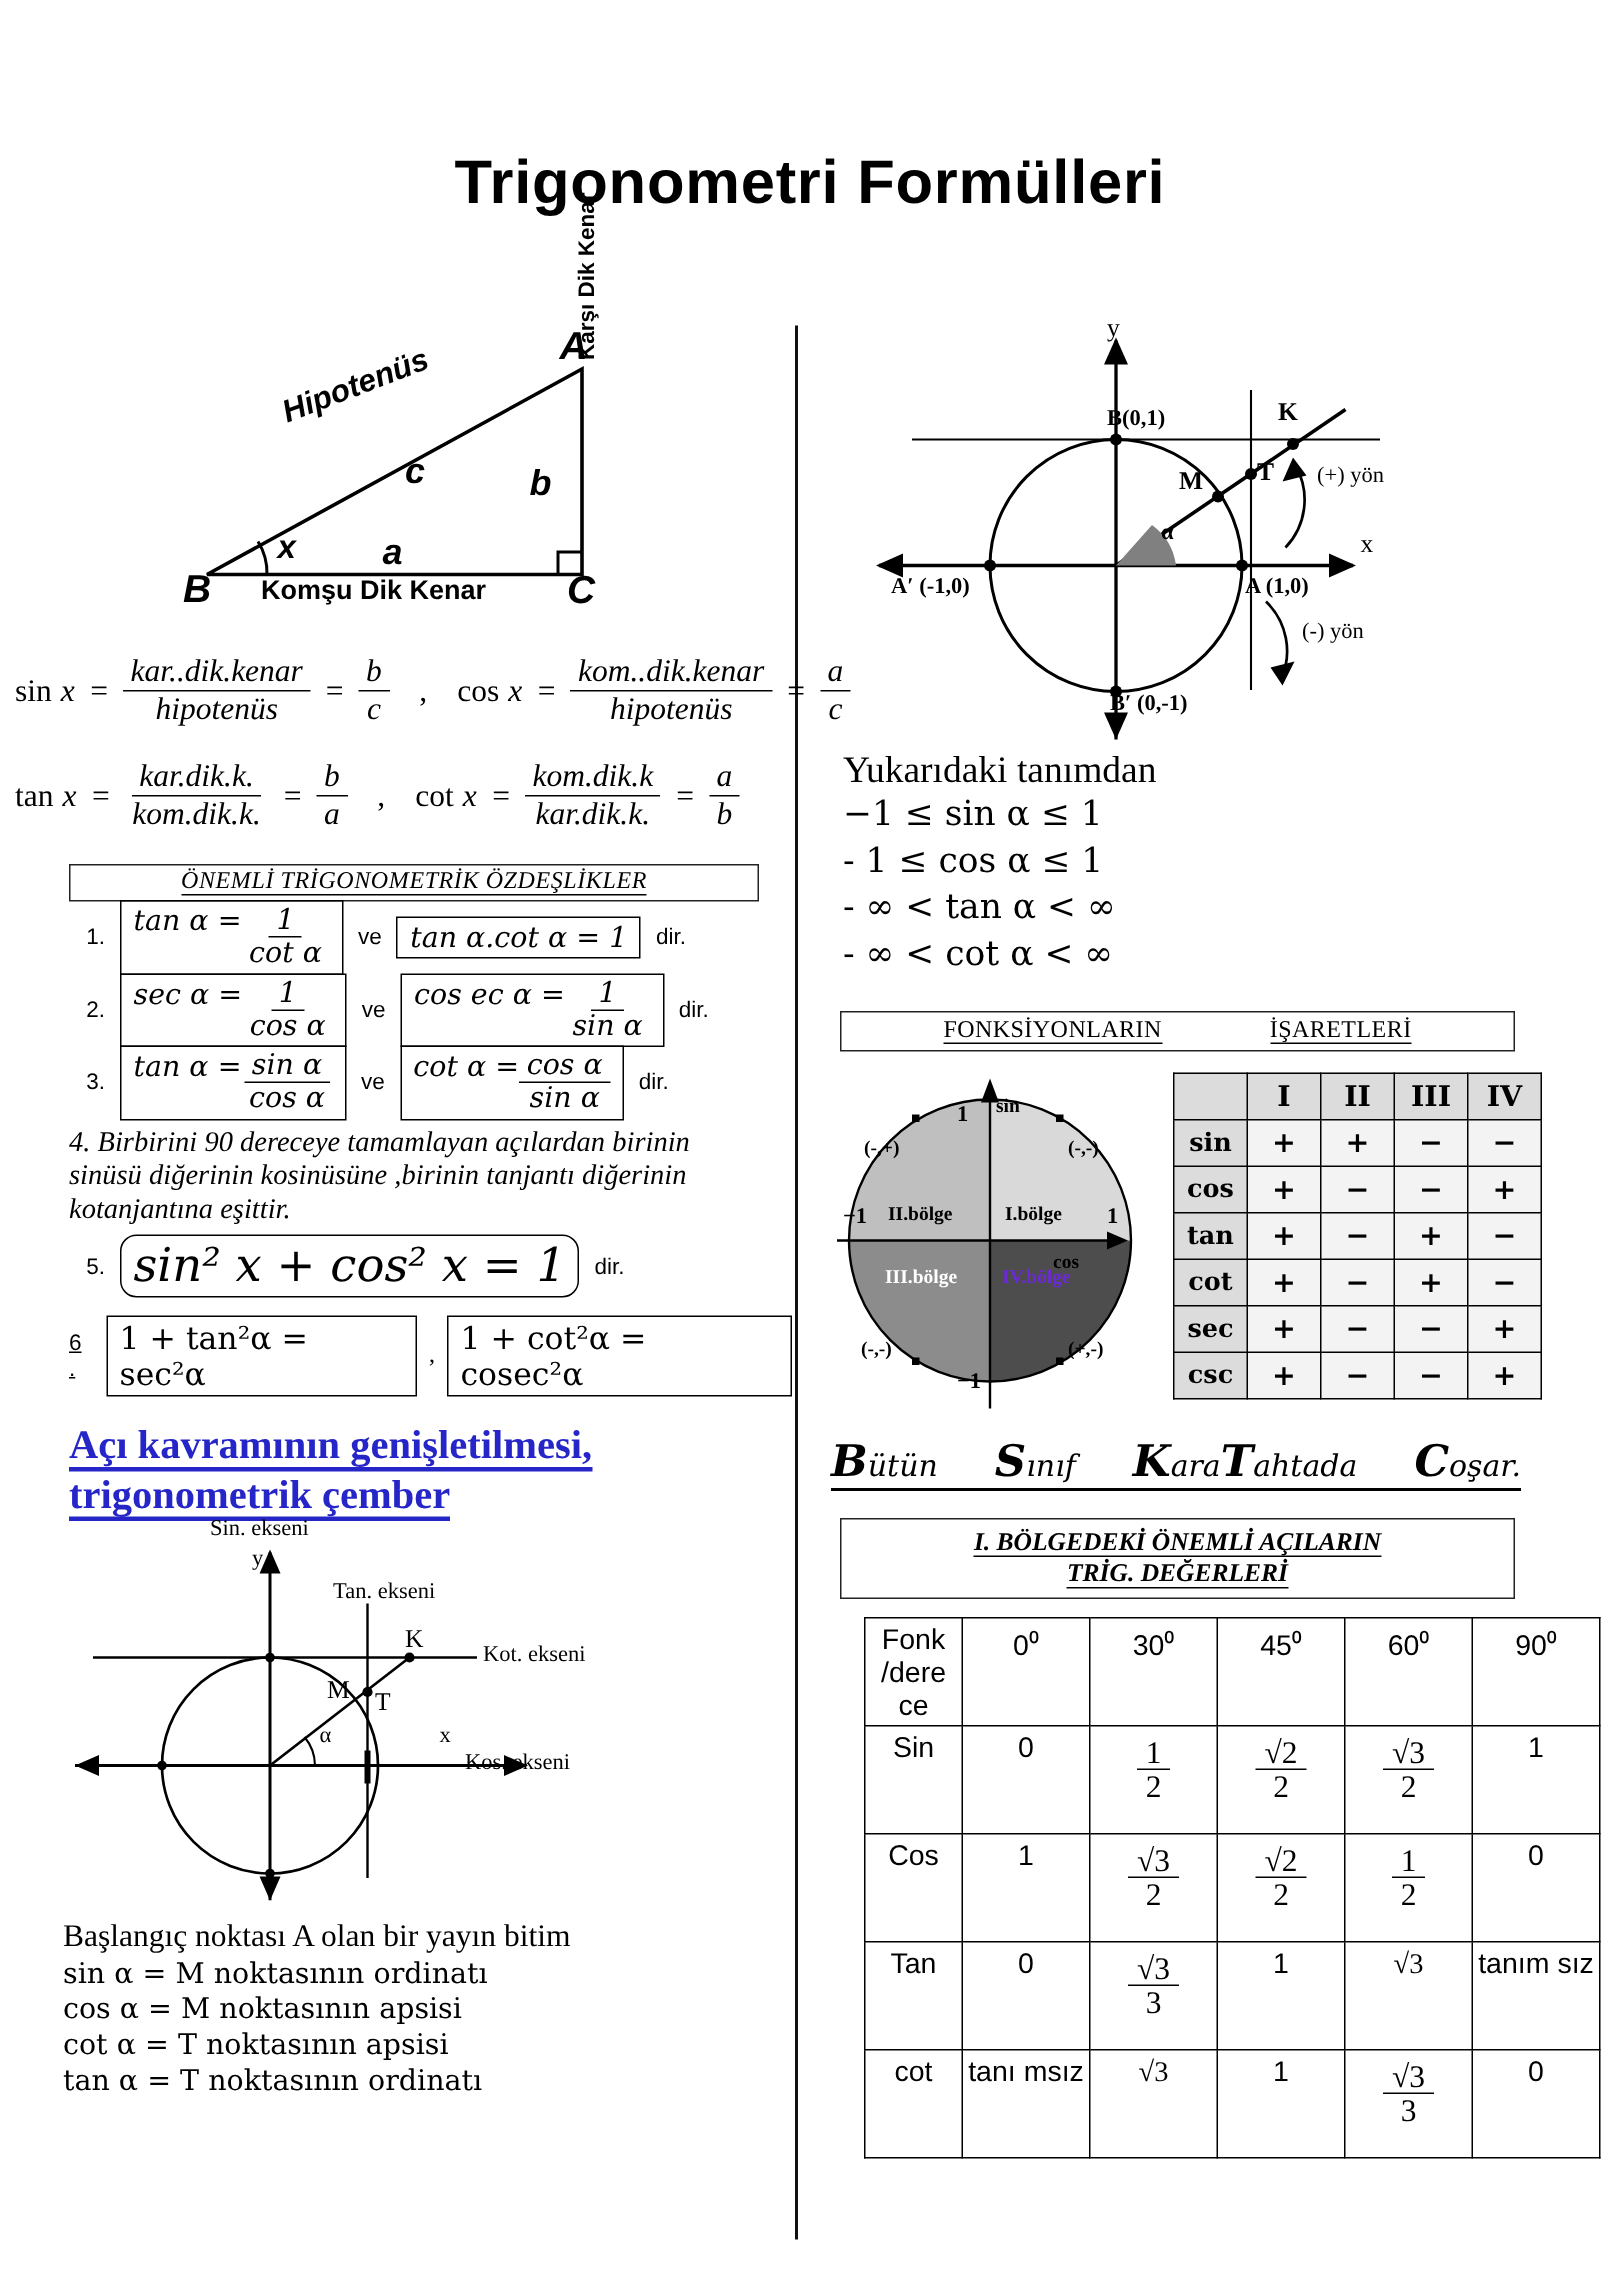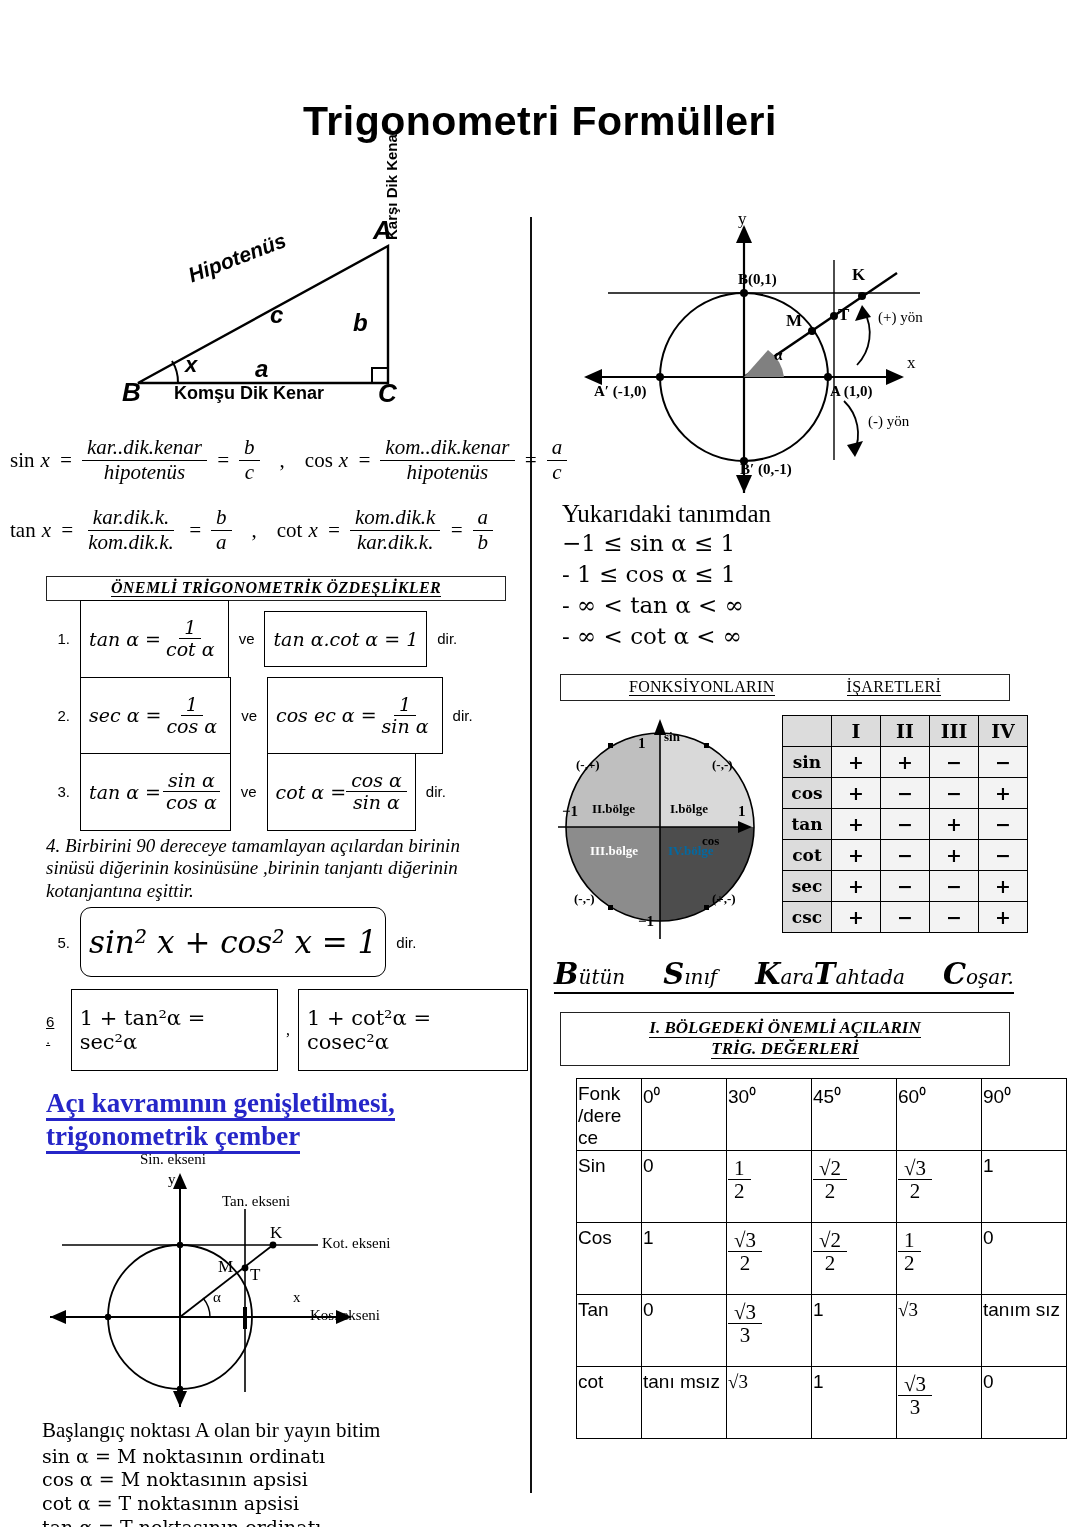--- a/index.html
+++ b/index.html
@@ -35,26 +35,26 @@
   .ratio-row{display:flex;align-items:center;gap:6px;margin-bottom:22px;font-size:21px;font-style:italic;}
   .fname{font-style:normal;font-size:21px;}
   .frac{display:inline-flex;flex-direction:column;align-items:center;vertical-align:middle;line-height:1.12;}
   .frac .num{border-bottom:1.6px solid #000;padding:0 5px;}
   .frac .den{padding:0 5px;}
   .eq{padding:0 3px;}
   .cm{padding:0 14px;font-style:normal;}
 
   
   .idbox{margin:6px 0 0 46px;width:460px;}
-  .id-title{border:1.6px solid #222;text-align:center;padding:2px 0 3px;font-style:italic;font-weight:bold;
+  .id-title{border:1.6px solid #222;text-align:center;padding:2px 0 3px;font-style:italic;font-weight:normal;
     font-size:16px;letter-spacing:.4px;}
   .id-title span{border-bottom:1.4px solid #000;}
   .id-row{display:flex;align-items:center;gap:10px;font-size:19px;margin-top:-1px;}
   .id-num{width:24px;text-align:right;font-size:15px;font-family:"Liberation Sans",sans-serif;}
-  .boxed{border:1.6px solid #000;padding:16px 8px;display:inline-flex;align-items:center;}
+  .boxed{border:1.6px solid #000;padding:2px 8px;display:inline-flex;align-items:flex-start;}
   .ve{font-size:15px;font-family:"Liberation Sans",sans-serif;}
   .dir{font-size:15px;font-family:"Liberation Sans",sans-serif;}
   .gr{font-family:"DejaVu Serif",serif;font-style:italic;}
 
   .para4{margin:4px 0 0 46px;width:462px;font-size:19px;font-style:italic;line-height:1.2;}
   .row5{display:flex;align-items:center;gap:10px;margin:4px 0 0 46px;}
   .row5 .big{font-size:31px;border-radius:11px;}
   .row6{display:flex;align-items:center;gap:8px;margin:12px 0 0 46px;}
   .row6 .n6{font-size:15px;font-family:"Liberation Sans",sans-serif;text-decoration:underline;}
   .f6{font-size:21px;font-family:"DejaVu Serif",serif;}
@@ -95,21 +95,21 @@
 
   .mnemo{margin:14px 0 0 20px;width:460px;font-family:"DejaVu Serif",serif;font-style:italic;
     font-size:20px;display:flex;justify-content:space-between;border-bottom:2px solid #000;padding-bottom:1px;}
   .mnemo b{font-size:29px;font-weight:bold;font-style:italic;}
 
   .vt-title{margin:18px 0 0 26px;width:448px;border:1.6px solid #222;text-align:center;padding:4px 0 5px;
     font-style:italic;font-weight:bold;font-size:17px;line-height:1.28;}
   .vt-title span{border-bottom:1.3px solid #000;}
 
   table.vals{border-collapse:collapse;margin:12px 0 0 42px;font-family:"Liberation Sans",sans-serif;}
-  table.vals td{border:1.4px solid #000;vertical-align:top;font-size:19px;padding-top:4px;}
+  table.vals td{border:1.4px solid #000;text-align:center;vertical-align:top;font-size:19px;padding-top:4px;}
   table.vals td.fn{width:62px;}
   table.vals td.v{width:82px;}
   table.vals tr.hdr td{height:64px;}
   table.vals tr.dat td{height:66px;}
   .mfrac{display:inline-flex;flex-direction:column;align-items:center;font-family:"Liberation Serif",serif;
     font-size:21px;line-height:1.08;margin-top:2px;}
   .mfrac .n{border-bottom:1.5px solid #000;padding:0 6px;}
   .mfrac .d{padding:0 6px;}
   .sq{font-family:"Liberation Serif",serif;font-size:21px;}
   .wrap2{font-size:18px;line-height:1.15;}
@@ -395,21 +395,21 @@
         </svg>
         <div class="qtxt" style="left:112px;top:14px;">sin</div>
         <div class="qtxt" style="left:150px;top:118px;">cos</div>
         <div class="qtxt" style="left:86px;top:20px;font-size:15px;">1</div>
         <div class="qtxt" style="left:186px;top:88px;font-size:15px;">1</div>
         <div class="qtxt" style="left:10px;top:88px;font-size:15px;">−1</div>
         <div class="qtxt" style="left:86px;top:198px;font-size:15px;">−1</div>
         <div class="qtxt" style="left:118px;top:86px;">I.bölge</div>
         <div class="qtxt" style="left:40px;top:86px;">II.bölge</div>
         <div class="qtxt" style="left:38px;top:128px;color:#fff;">III.bölge</div>
-        <div class="qtxt" style="left:116px;top:128px;color:#0369a1;">IV.bölge</div>
+        <div class="qtxt" style="left:116px;top:128px;color:#6d28d9;">IV.bölge</div>
         <div class="qtxt" style="left:24px;top:42px;">(-,+)</div>
         <div class="qtxt" style="left:160px;top:42px;">(-,-)</div>
         <div class="qtxt" style="left:22px;top:176px;">(-,-)</div>
         <div class="qtxt" style="left:160px;top:176px;">(+,-)</div>
       </div>
 
       <table class="sgn">
         <tbody>
             <tr>
           <th></th>

